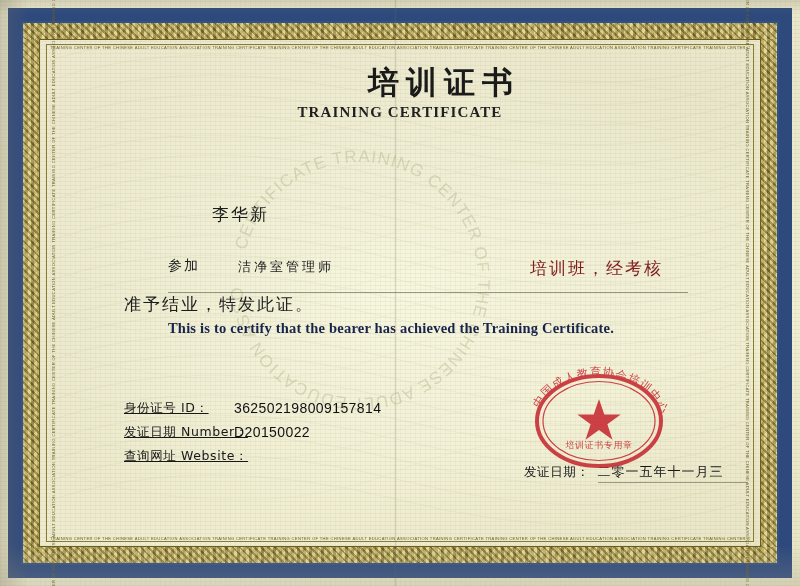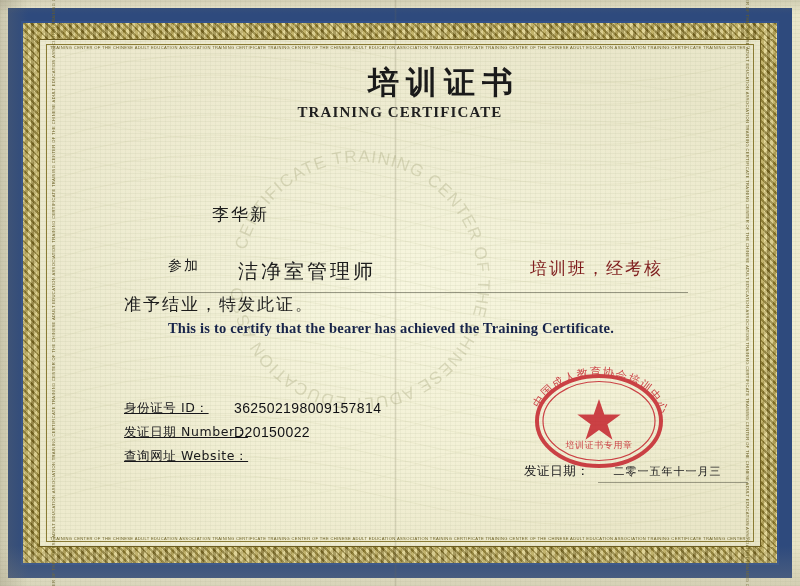--- a/index.html
+++ b/index.html
@@ -185,21 +185,21 @@
   .row-join .lead {
     position: absolute; left: 0; top: 0;
     font-family: "DejaVu Serif", serif;
     font-size: 14px;
     letter-spacing: 2px;
     color: #1c1c1c;
   }
   .row-join .course {
     position: absolute; left: 70px; top: 1px;
     font-family: "DejaVu Serif", serif;
-    font-size: 20px;
+    font-size: 13px;
     letter-spacing: 3px;
     color: #1c1c1c;
   }
   .row-join .tail {
     position: absolute; left: 362px; top: 0;
     font-family: "DejaVu Serif", serif;
     font-size: 17px;
     letter-spacing: 2px;
     color: #7f1d1d;
   }
@@ -264,23 +264,23 @@
   .issue-date {
     position: absolute;
     left: 524px;
     top: 463px;
     font-family: "DejaVu Sans", sans-serif;
     font-size: 12.5px;
     color: #17171a;
     letter-spacing: 0.6px;
   }
   .issue-date .value {
-    margin-left: 24px;
-    font-family: "DejaVu Serif", serif;
-    font-size: 11px;
+    margin-left: 8px;
+    font-family: "DejaVu Serif", serif;
+    font-size: 13px;
     letter-spacing: 1px;
   }
   .date-underline {
     position: absolute;
     left: 598px;
     top: 482px;
     width: 150px;
     border-bottom: 1px solid #4a4a3a;
     opacity: 0.5;
   }

